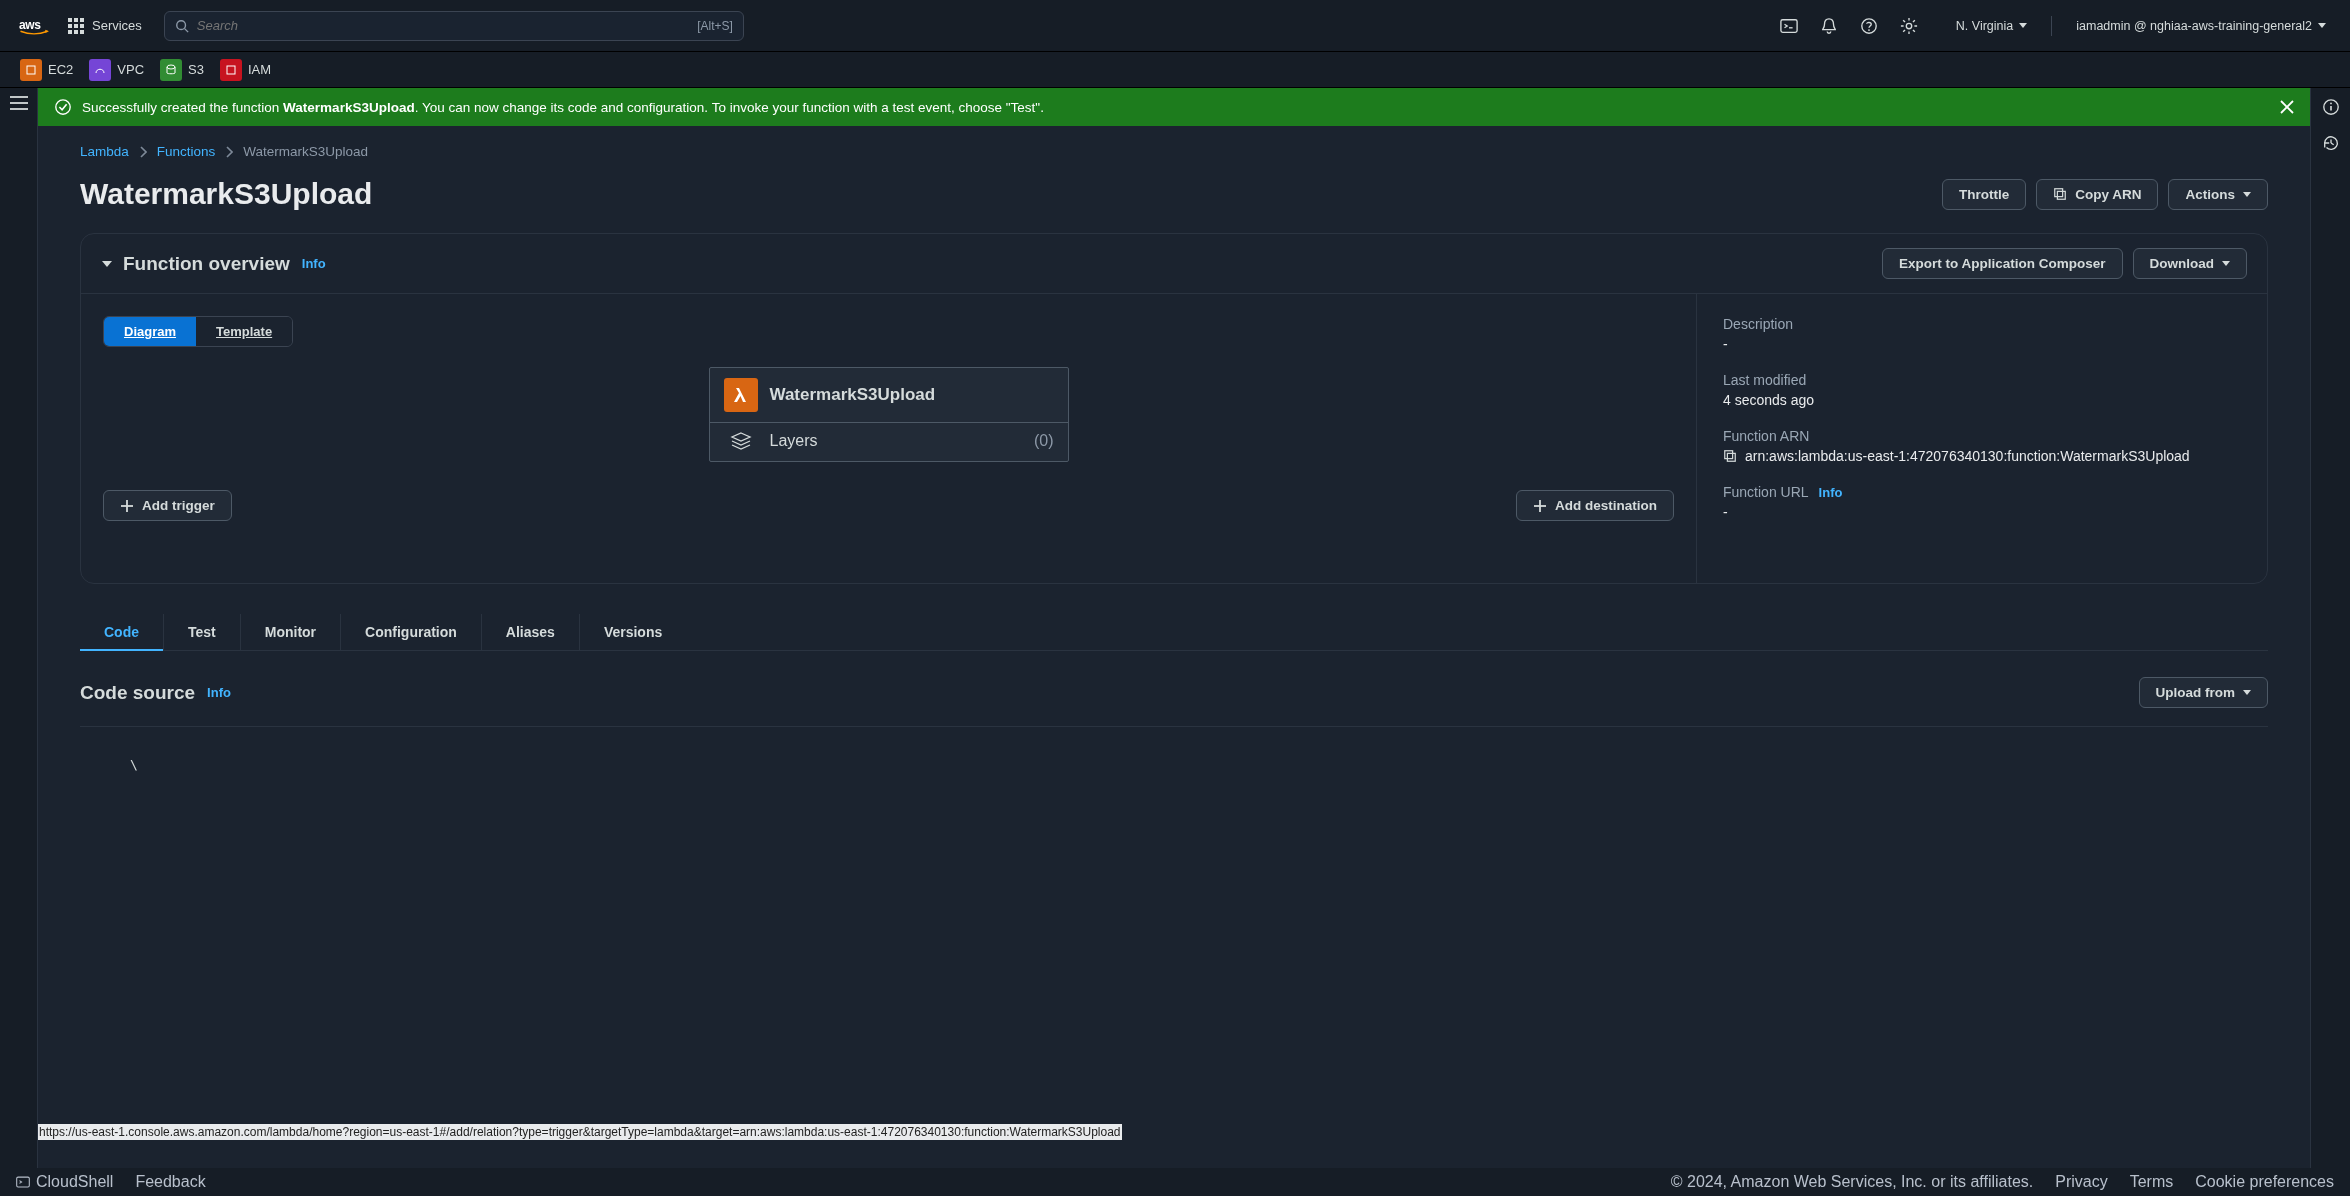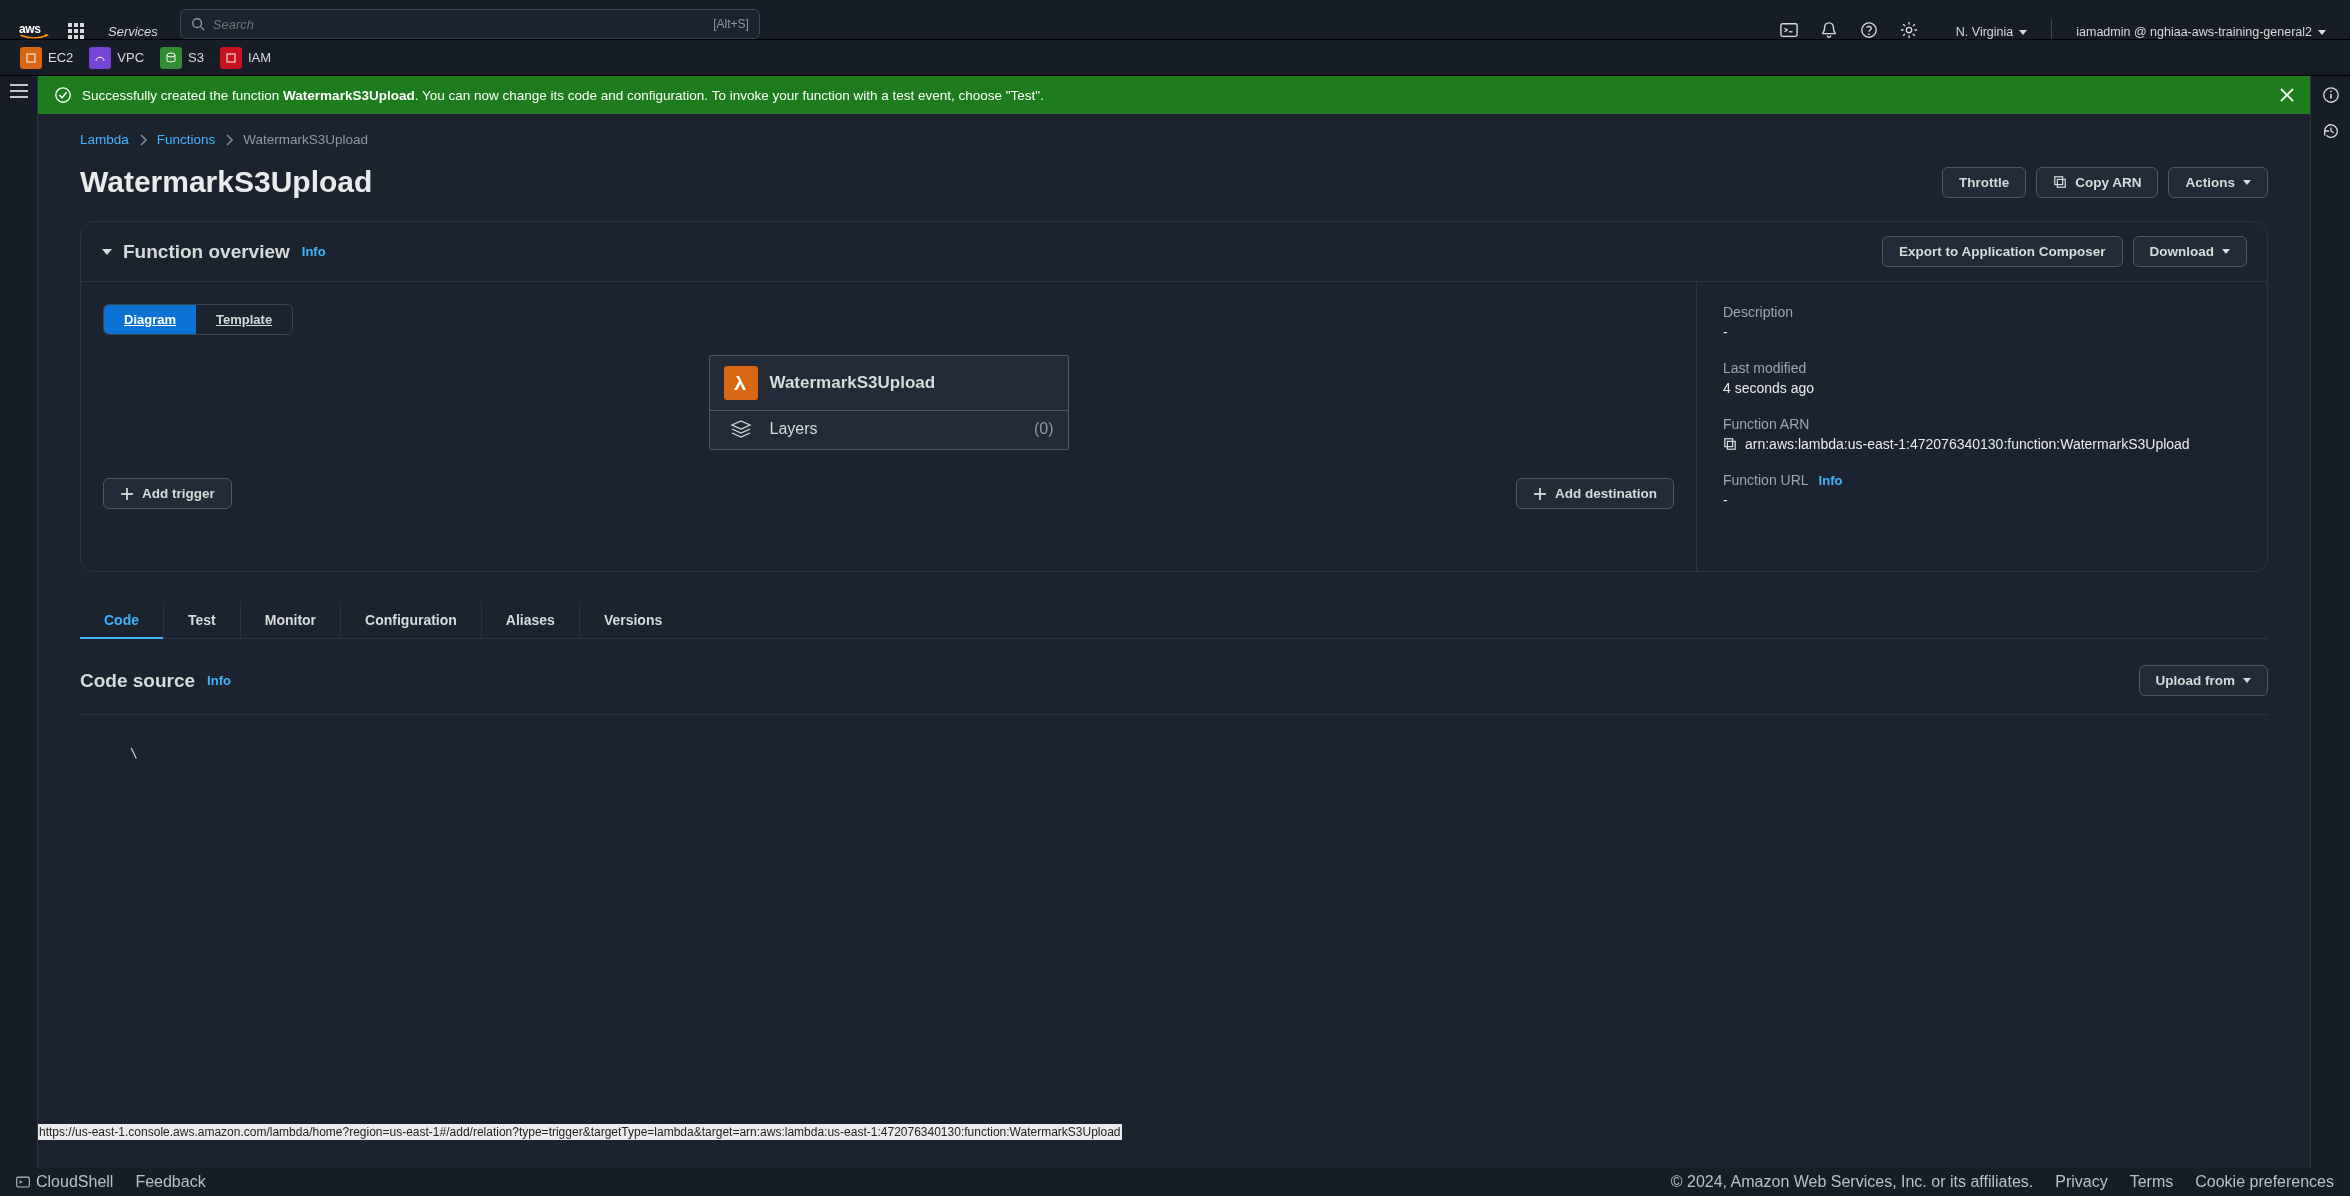--- a/index.html
+++ b/index.html
@@ -17,24 +17,24 @@
     --green:#1d8102;
     --green-bar:#1f7c1f;
     --orange:#d86c13;
     --nav-bg:#161d26;
   }
   *{box-sizing:border-box;margin:0;padding:0;font-family:"Amazon Ember","Helvetica Neue",Arial,sans-serif;}
   html,body{width:100%;height:100%;background:#232f3e;color:var(--txt);overflow:hidden;}
   body{display:flex;flex-direction:column;}
 
   
-  .top-nav{height:40px;background:#161d26;display:flex;align-items:flex-end;padding:0 14px;gap:14px;border-bottom:1px solid #000;}
+  .top-nav{height:52px;background:#161d26;display:flex;align-items:center;padding:0 14px;gap:14px;border-bottom:1px solid #000;}
   .logo{font-weight:700;letter-spacing:-.5px;color:#fff;font-size:18px;display:flex;align-items:center;}
   .logo svg{height:18px;}
-  .services-btn{display:flex;align-items:center;gap:24px;font-size:13px;color:#d5dbdb;cursor:pointer;font-style:italic;}
+  .services-btn{display:flex;align-items:center;gap:8px;font-size:13px;color:#d5dbdb;cursor:pointer;}
   .grid-icon{display:grid;grid-template-columns:repeat(3,4px);grid-template-rows:repeat(3,4px);gap:2px;}
   .grid-icon span{background:#d5dbdb;width:4px;height:4px;}
   .search-wrap{flex:0 0 580px;display:flex;align-items:center;background:#1a2330;border:1px solid #3b4452;border-radius:6px;height:30px;padding:0 10px;margin-left:8px;}
   .search-wrap svg{flex:0 0 14px;margin-right:8px;}
   .search-wrap input{flex:1;background:transparent;border:0;outline:0;color:#d5dbdb;font-style:italic;font-size:13px;}
   .search-wrap .kbd{color:#8d99a8;font-size:12px;}
   .top-spacer{flex:1;}
   .top-icons{display:flex;align-items:center;gap:22px;margin-right:14px;}
   .top-icons svg{cursor:pointer;}
   .region-sel,.user-sel{display:flex;align-items:center;gap:6px;font-size:12.5px;cursor:pointer;padding:0 10px;}

